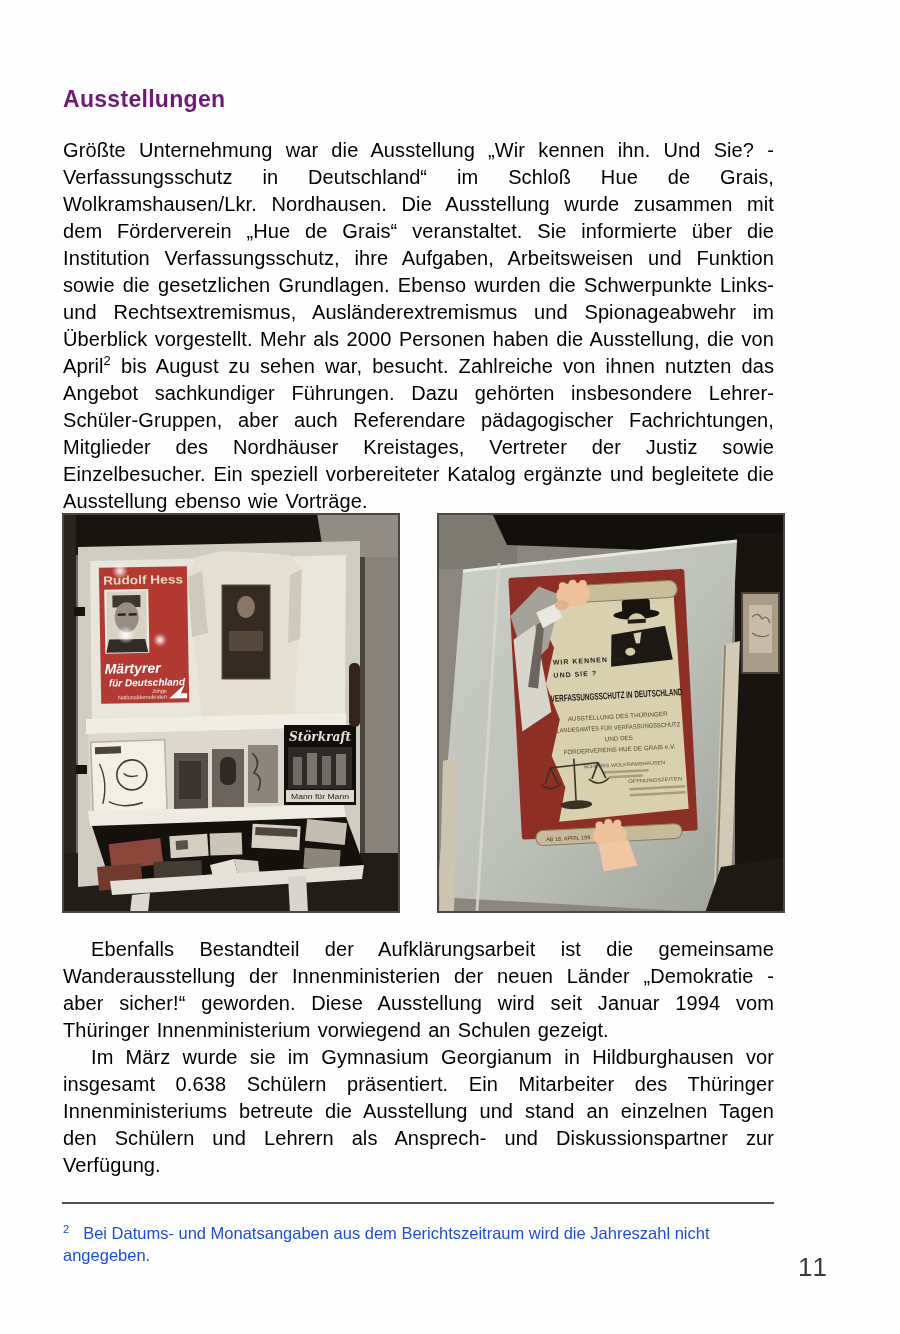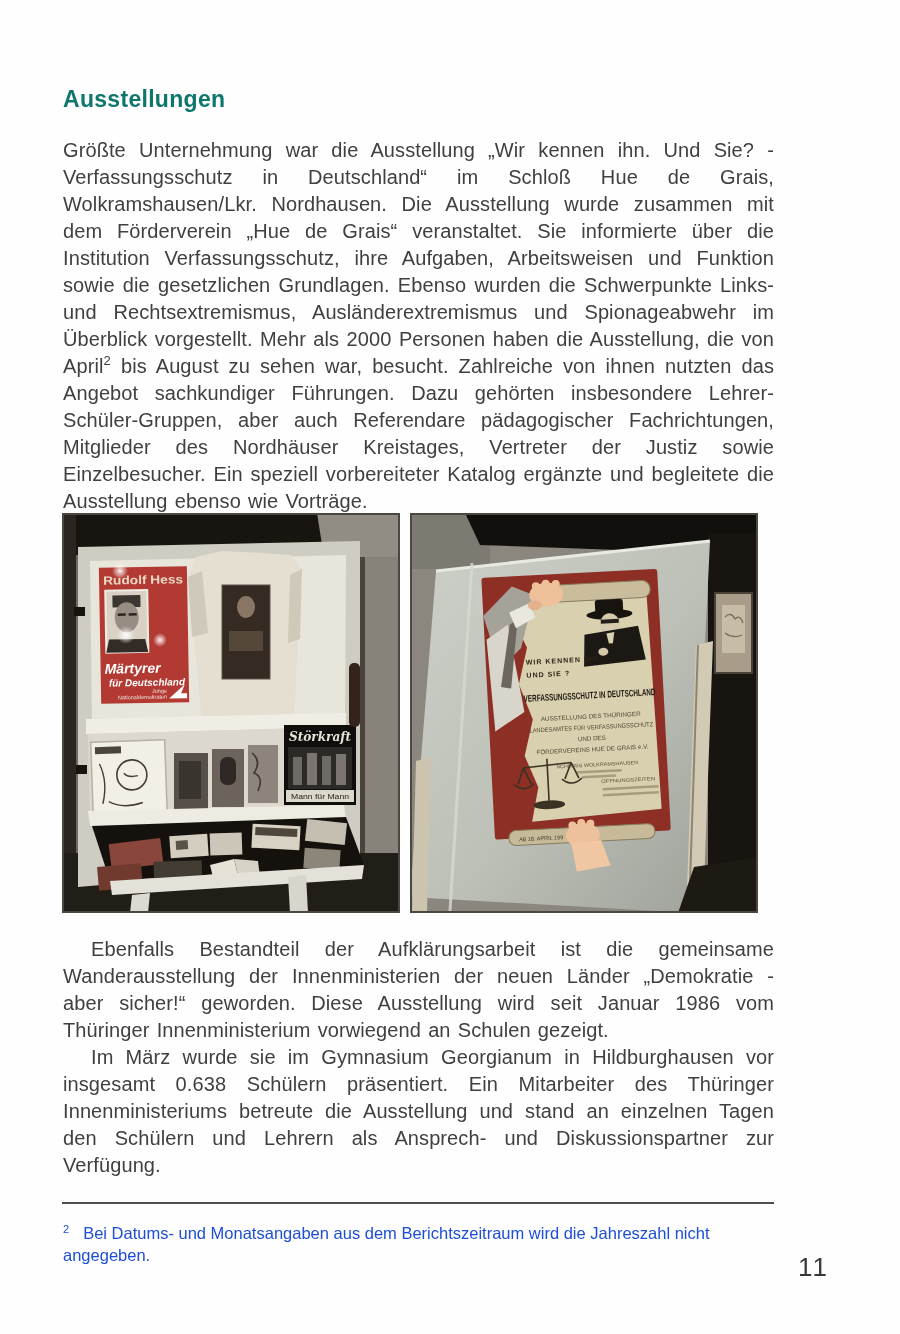--- a/index.html
+++ b/index.html
@@ -8,36 +8,36 @@
     width: 900px; height: 1334px;
     position: relative;
     font-family: "Liberation Sans", sans-serif;
     color: #3c3c3c;
     overflow: hidden;
   }
   .page { position: absolute; inset: 0; background: #fefefe; }
 
   .heading {
     position: absolute; left: 63px; top: 86px;
-    font-size: 23px; font-weight: bold; color: #0f766e;
+    font-size: 23px; font-weight: bold; color: #701a75;
     letter-spacing: 0.3px;
   }
 
   .bodytext {
     font-size: 20px; line-height: 27px;
-    text-align: justify; color: #404040;
+    text-align: justify; color: #000000;
     word-spacing: 1.5px; letter-spacing: 0.1px;
   }
   .para1 { position: absolute; left: 63px; top: 137px; width: 711px; }
   .ref { vertical-align: super; font-size: 13px; line-height: 0; }
 
   .photo-row {
     position: absolute; left: 62px; top: 513px;
     width: 710px; height: 400px;
-    display: flex; gap: 10px;
+    display: flex; gap: 37px;
   }
   .photo { display: block; flex: 0 0 auto; }
 
   .lower-paras { position: absolute; left: 63px; top: 936px; width: 711px; }
   .lower-paras p { text-indent: 28px; }
 
   .footnote-rule {
     position: absolute; left: 62px; top: 1202px;
     width: 712px; height: 2px; background: #4e4e4e;
   }
@@ -283,21 +283,21 @@
         </g>
       </g>
 
       <polygon points="268,400 348,400 348,344 284,354" fill="#1d1913"></polygon>
 
       <rect x="1" y="1" width="346" height="398" fill="none" stroke="#4b4741" stroke-width="2"></rect>
     </svg>
   </div>
 
   <div class="lower-paras">
-    <p class="bodytext">Ebenfalls Bestandteil der Aufklärungsarbeit ist die gemeinsame Wanderausstellung der Innenministerien der neuen Länder „Demokratie - aber sicher!“ geworden. Diese Ausstellung wird seit Januar 1986 vom Thüringer Innenministerium vorwiegend an Schulen gezeigt.</p>
+    <p class="bodytext">Ebenfalls Bestandteil der Aufklärungsarbeit ist die gemeinsame Wanderausstellung der Innenministerien der neuen Länder „Demokratie - aber sicher!“ geworden. Diese Ausstellung wird seit Januar 1994 vom Thüringer Innenministerium vorwiegend an Schulen gezeigt.</p>
     <p class="bodytext">Im März wurde sie im Gymnasium Georgianum in Hildburghausen vor insgesamt 0.638 Schülern präsentiert. Ein Mitarbeiter des Thüringer Innenministeriums betreute die Ausstellung und stand an einzelnen Tagen den Schülern und Lehrern als Ansprech- und Diskussionspartner zur Verfügung.</p>
   </div>
 
   <div class="footnote-rule"></div>
   <p class="footnote"><sup class="ref">2</sup><span>Bei Datums- und Monatsangaben aus dem Berichtszeitraum wird die Jahreszahl nicht angegeben.</span></p>
 
   <div class="page-number">11</div>
 
 </div>
 

